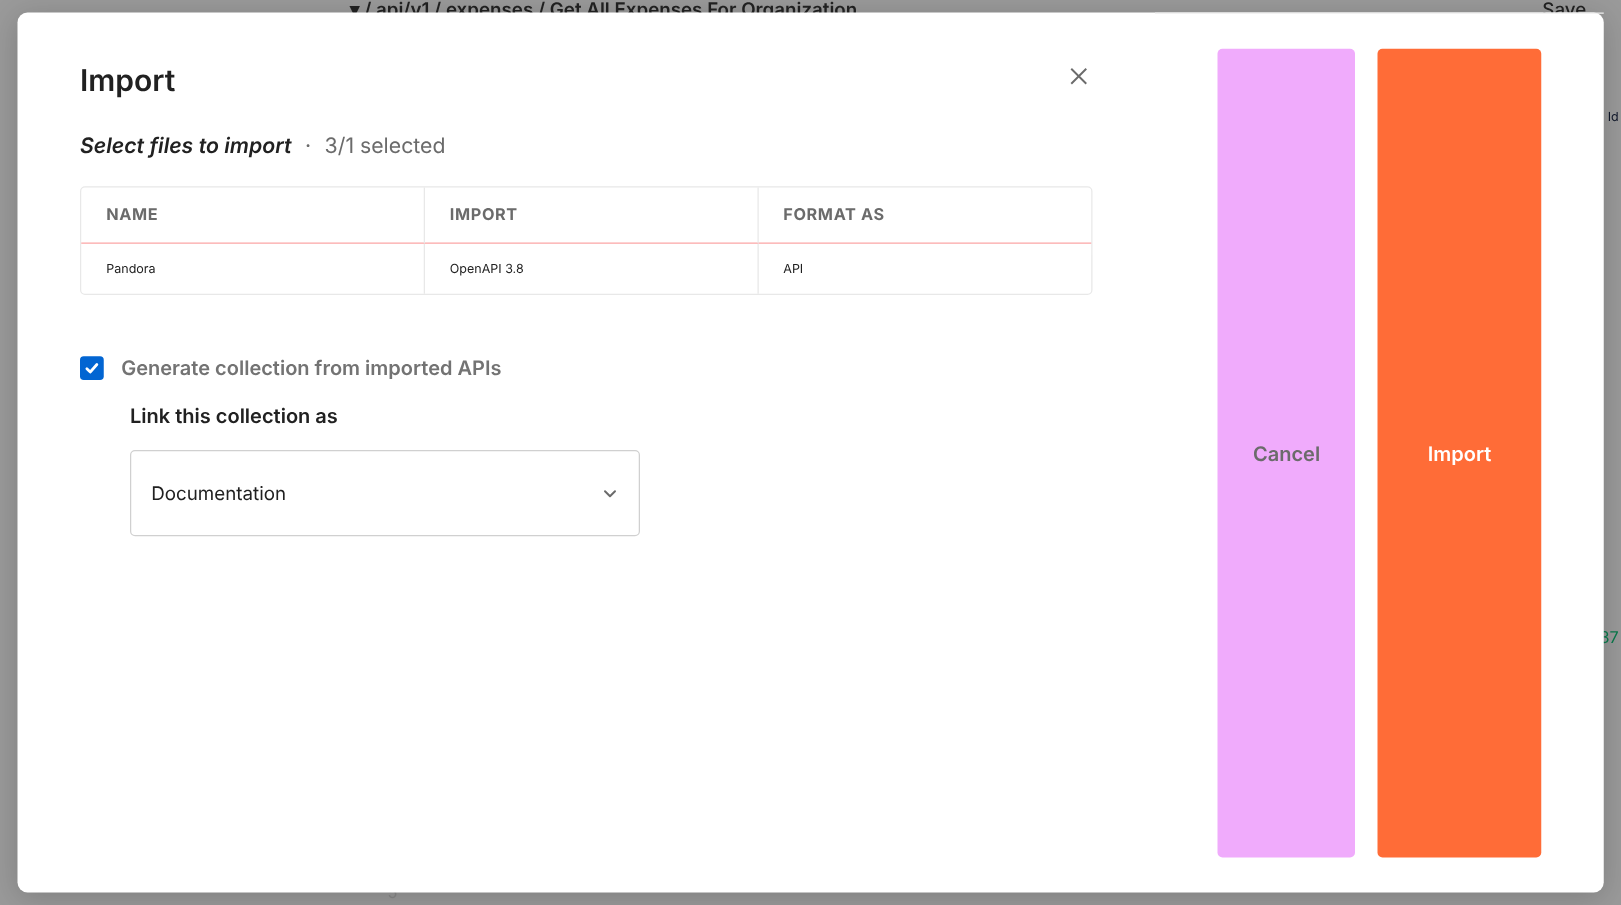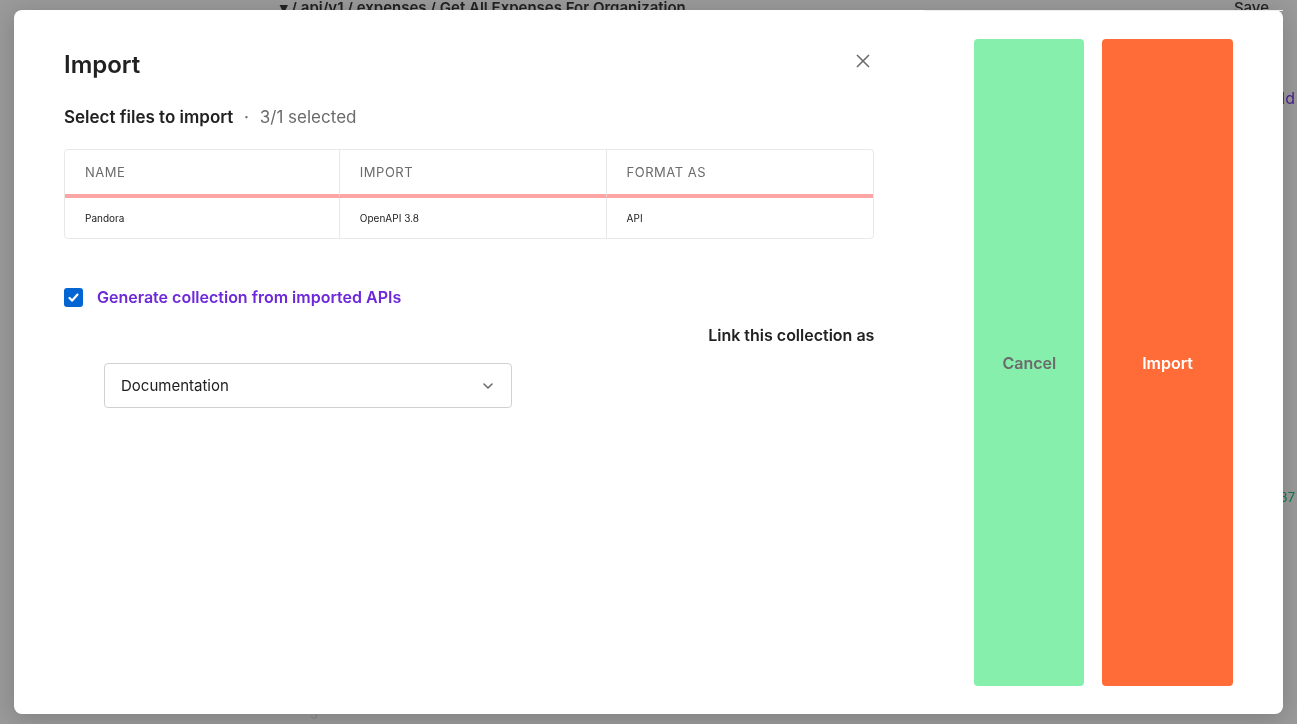--- a/index.html
+++ b/index.html
@@ -38,27 +38,27 @@
       right: 28px;
       color: #222;
       font-size: 15px;
       font-weight: 500;
     }
     
     .bg-hint-right {
       position: absolute;
       top: 88px;
       right: 2px;
-      color: #4c1d95;
-      font-size: 16px;
+      color: #0f172a;
+      font-size: 10px;
     }
     
     .bg-hint-num {
       position: absolute;
-      top: 489px;
+      top: 502px;
       right: 2px;
       color: #0a7a4c;
       font-size: 13px;
     }
     
     .bg-hint-bottom {
       position: absolute;
       bottom: 2px;
       left: 310px;
       color: #888;
@@ -103,20 +103,21 @@
     }
     
     .subtitle-row {
       margin-top: 28px;
       font-size: 17px;
       color: #212121;
     }
     
     .subtitle-main {
       font-weight: 600;
+      font-style: italic;
     }
     
     .subtitle-sep {
       color: #6b6b6b;
       margin: 0 6px;
     }
     
     .subtitle-count {
       color: #6b6b6b;
       font-weight: 400;
@@ -127,25 +128,25 @@
       border: 1px solid #e8e8e8;
       border-radius: 4px;
       width: 100%;
       border-collapse: separate;
       border-spacing: 0;
     }
     
     .table th {
       text-align: left;
       font-size: 13px;
-      font-weight: 400;
+      font-weight: 700;
       color: #6b6b6b;
       letter-spacing: 0.5px;
       padding: 14px 20px;
-      border-bottom: 4px solid #fca5a5;
+      border-bottom: 1px solid #fca5a5;
       border-right: 1px solid #e8e8e8;
     }
     
     .table th:last-child {
       border-right: none;
     }
     
     .table td {
       font-size: 10px;
       color: #212121;
@@ -183,41 +184,40 @@
       flex-shrink: 0;
     }
     
     .checkbox svg {
       display: block;
     }
     
     .checkbox-label {
       font-size: 16px;
       font-weight: 600;
-      color: #6d28d9;
+      color: #737373;
     }
     
     .sub-option {
       margin-top: 18px;
       margin-left: 40px;
     }
     
     .sub-label {
       font-size: 16px;
       font-weight: 600;
       color: #212121;
-      text-align: right;
     }
     
     .select {
       margin-top: 18px;
       width: 408px;
       border: 1px solid #d0d0d0;
       border-radius: 4px;
-      padding: 12px 16px;
+      padding: 24px 16px;
       display: flex;
       align-items: center;
       justify-content: space-between;
       cursor: pointer;
       font-size: 15px;
       color: #212121;
       background: #fff;
     }
     
     .select-chevron {
@@ -250,21 +250,21 @@
       border: none;
       border-radius: 4px;
       padding: 14px 28px;
       font-size: 16px;
       font-weight: 600;
       cursor: pointer;
       font-family: inherit;
     }
     
     .btn-secondary {
-      background: #86efac;
+      background: #f0abfc;
       color: #6b6b6b;
     }
     
     .btn-primary {
       background: #ff6c37;
       color: #ffffff;
       padding: 14px 40px;
     }
   </style>
 </head>

